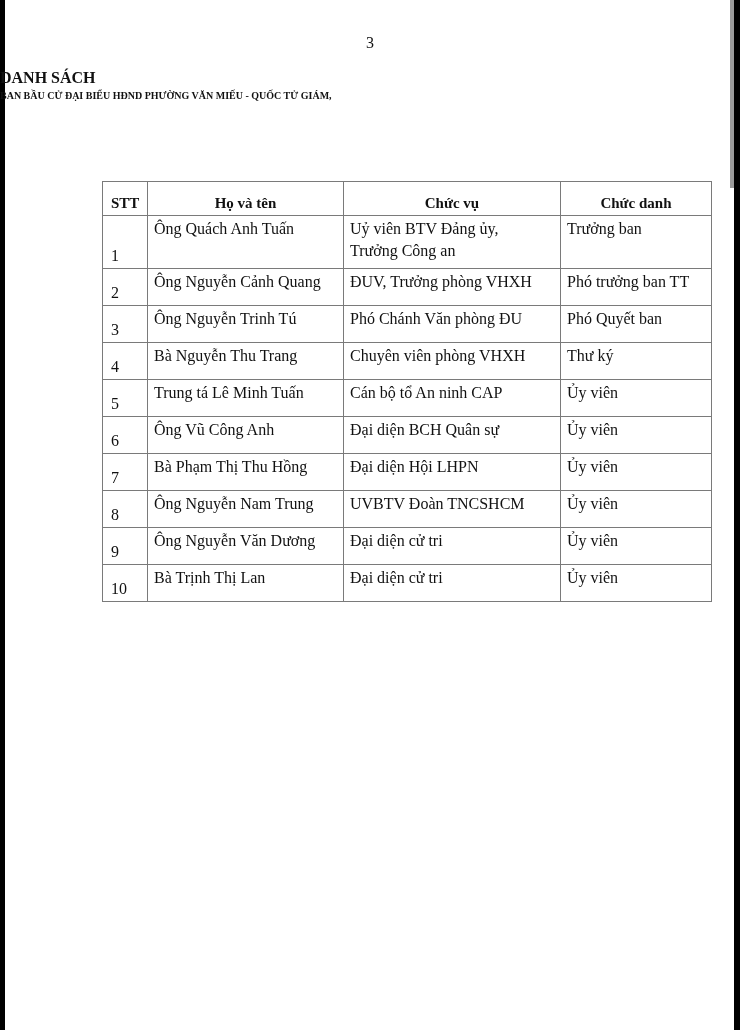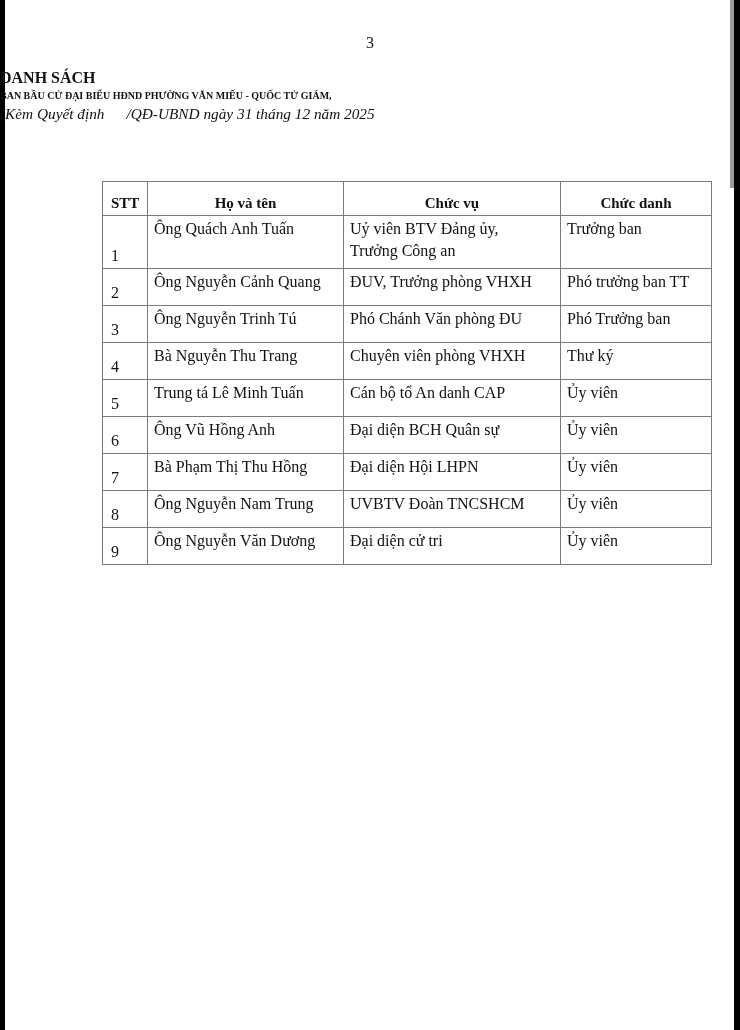--- a/index.html
+++ b/index.html
@@ -81,23 +81,20 @@
 
 <div class="edge-left"></div>
 <div class="edge-right-gray"></div>
 <div class="edge-right"></div>
 
 <div class="page-number">3</div>
 
 <div class="title-block">
   <div class="title-main">DANH SÁCH</div>
   <div class="title-sub">BAN BẦU CỬ ĐẠI BIỂU HĐND PHƯỜNG VĂN MIẾU - QUỐC TỬ GIÁM,</div>
-  <div class="title-note">
-    <span>(Kèm Quyết định</span><span class="note-gap"></span><span>/QĐ-UBND ngày 31 tháng 12 năm 2025</span>
-  </div>
 </div>
 
 <table class="members">
   <colgroup>
     <col class="c1">
       <col class="c2">
       <col class="c3">
       <col class="c4">
   </colgroup>
   <thead>
@@ -121,37 +118,37 @@
     <tr>
       <td class="stt">2</td>
       <td>Ông Nguyễn Cảnh Quang</td>
       <td>ĐUV, Trưởng phòng VHXH</td>
       <td>Phó trưởng ban TT</td>
     </tr>
     <tr>
       <td class="stt">3</td>
       <td>Ông Nguyễn Trinh Tú</td>
       <td>Phó Chánh Văn phòng ĐU</td>
-      <td>Phó Trưởng ban</td>
+      <td>Phó Quyết ban</td>
     </tr>
     <tr>
       <td class="stt">4</td>
       <td>Bà Nguyễn Thu Trang</td>
       <td>Chuyên viên phòng VHXH</td>
       <td>Thư ký</td>
     </tr>
     <tr>
       <td class="stt">5</td>
       <td>Trung tá Lê Minh Tuấn</td>
-      <td>Cán bộ tổ An danh CAP</td>
+      <td>Cán bộ tổ An ninh CAP</td>
       <td>Ủy viên</td>
     </tr>
     <tr>
       <td class="stt">6</td>
-      <td>Ông Vũ Hồng Anh</td>
+      <td>Ông Vũ Công Anh</td>
       <td>Đại diện BCH Quân sự</td>
       <td>Ủy viên</td>
     </tr>
     <tr>
       <td class="stt">7</td>
       <td>Bà Phạm Thị Thu Hồng</td>
       <td>Đại diện Hội LHPN</td>
       <td>Ủy viên</td>
     </tr>
     <tr>
@@ -159,14 +156,20 @@
       <td>Ông Nguyễn Nam Trung</td>
       <td>UVBTV Đoàn TNCSHCM</td>
       <td>Ủy viên</td>
     </tr>
     <tr>
       <td class="stt">9</td>
       <td>Ông Nguyễn Văn Dương</td>
       <td>Đại diện cử tri</td>
       <td>Ủy viên</td>
     </tr>
+    <tr>
+      <td class="stt">10</td>
+      <td>Bà Trịnh Thị Lan</td>
+      <td>Đại diện cử tri</td>
+      <td>Ủy viên</td>
+    </tr>
   </tbody>
 </table>
 
 </body></html>

